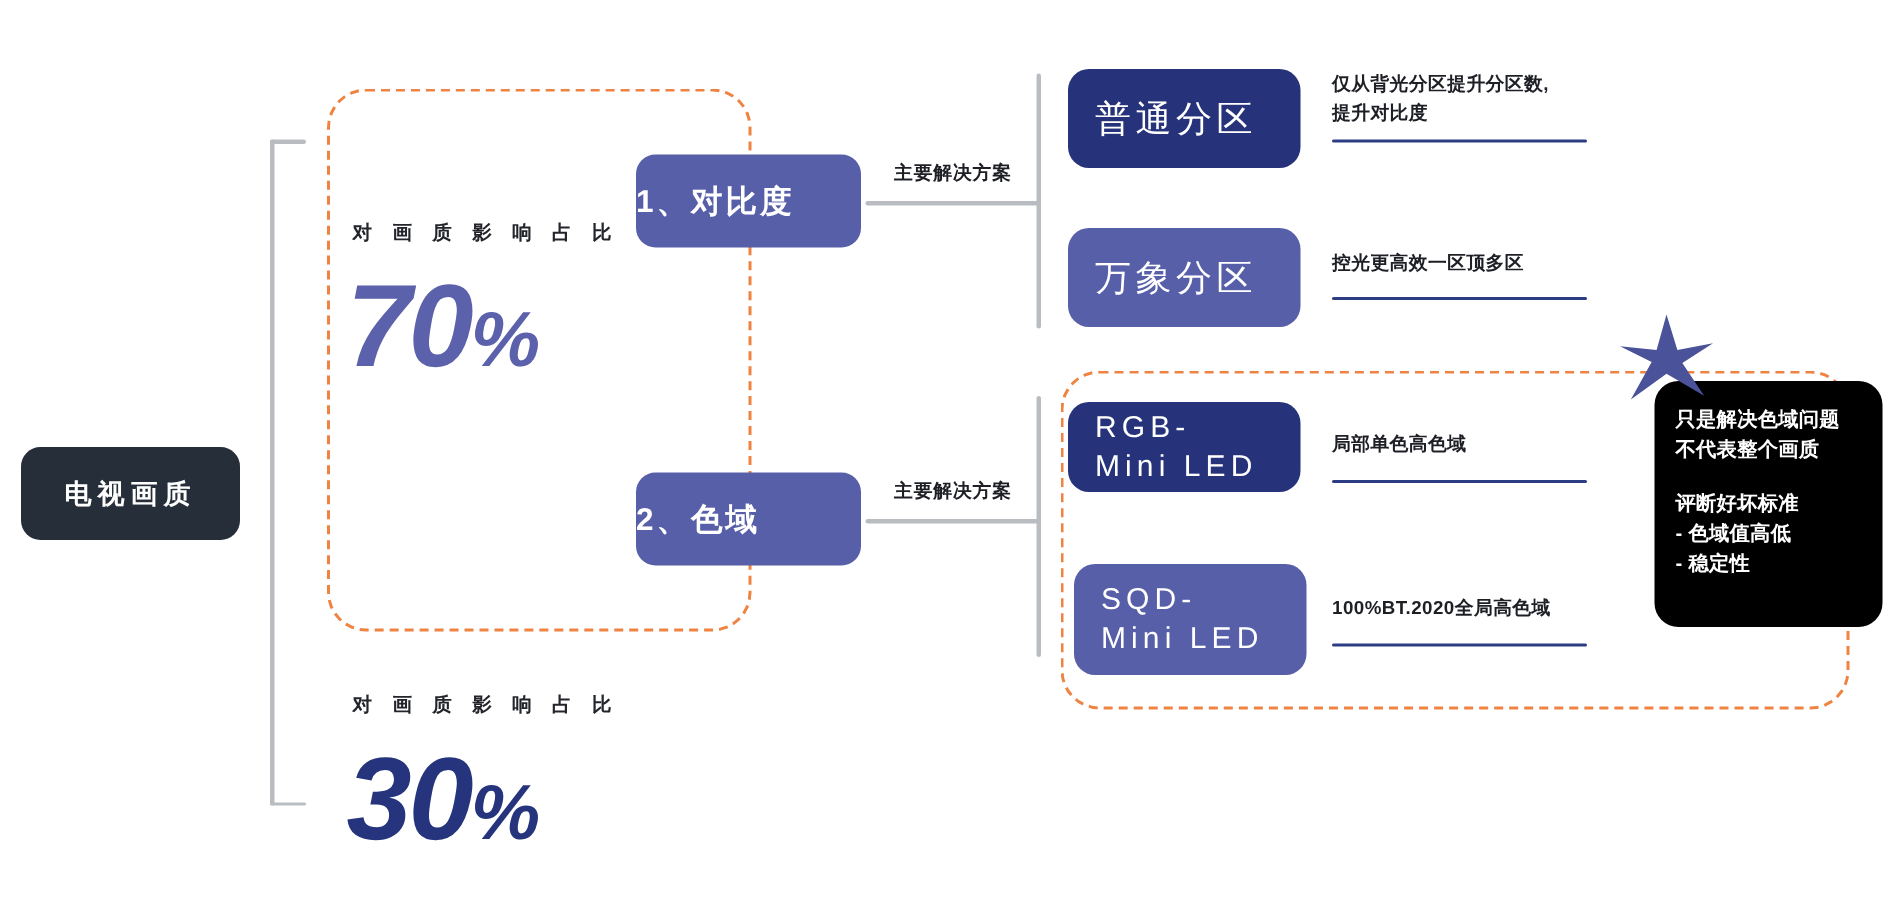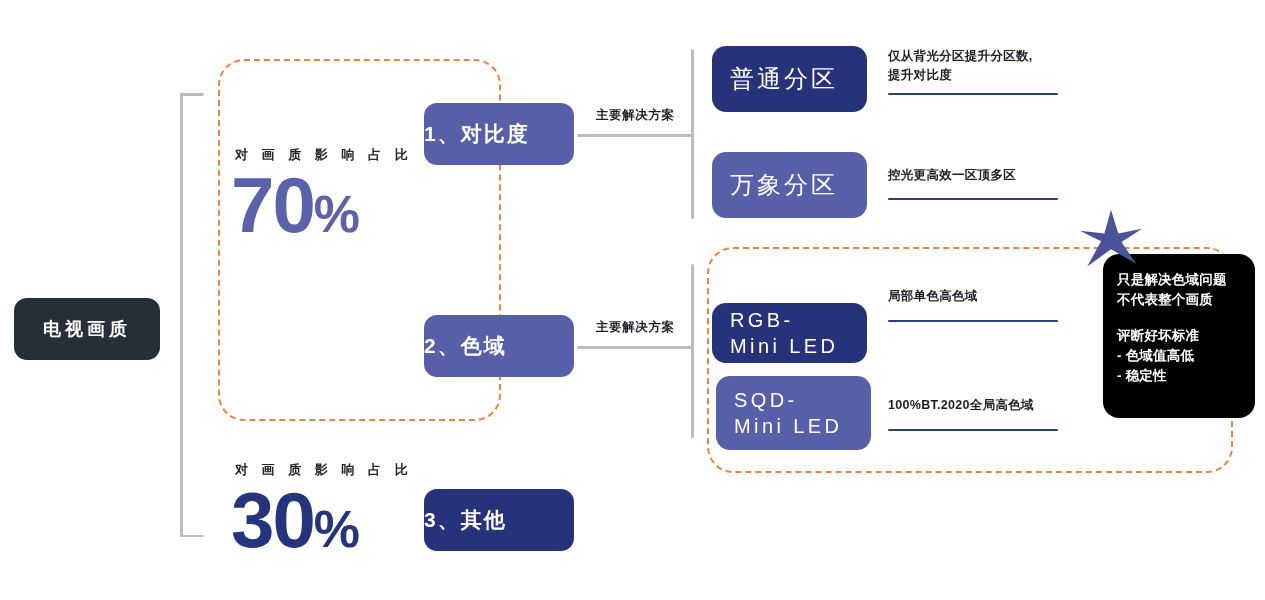--- a/index.html
+++ b/index.html
@@ -71,38 +71,39 @@
   }
   .sol-box.two-line {
     font-size: 20px;
     line-height: 1.32;
     align-items: center;
     letter-spacing: 3.4px;
     font-weight: 400;
   }
   #sol-normal { left: 712px; top: 46px;  height: 66px; }
   #sol-wanxiang { left: 712px; top: 152px; height: 66px; }
-  #sol-rgb    { left: 712px; top: 268px; height: 60px; margin-top: 35px; }
+  #sol-rgb    { left: 712px; top: 268px; height: 60px; }
   #sol-sqd    { left: 716px; top: 376px; height: 74px; }
 
   
   .pct-group { position: absolute; }
   .pct-caption {
     font-size: 13px;
     font-weight: 700;
     letter-spacing: 5px;
     color: #23252b;
     margin-left: 4px;
   }
   .pct-value {
     font-size: 78px;
     font-weight: 700;
     line-height: 0.95;
     letter-spacing: -2px;
-    margin-top: 4px;
+    margin-top: 16px;
+    font-style: italic;
   }
   .pct-value .unit { font-size: 52px; letter-spacing: -1px; }
   #pct-70 { left: 231px; top: 146px; color: #5b61aa; }
   #pct-30 { left: 231px; top: 461px; color: #25347c; }
   #pct-70 .pct-value { color: #5b61aa; }
   #pct-30 .pct-value { color: #25347c; }
 
   
   .dashed-region {
     position: absolute;
@@ -247,21 +248,20 @@
     <div class="pct-value"><span>70</span><span class="unit">%</span></div>
   </div>
 
   <div class="pct-group" id="pct-30">
     <div class="pct-caption">对 画 质 影 响 占 比</div>
     <div class="pct-value"><span>30</span><span class="unit">%</span></div>
   </div>
 
   <div class="pill purple cat-box" id="cat-contrast">1、对比度</div>
   <div class="pill purple cat-box" id="cat-gamut">2、色域</div>
-  <div class="pill navy cat-box" id="cat-other">3、其他</div>
 
   <div class="conn-h" id="conn-h-1"></div>
   <div class="conn-v" id="conn-v-1"></div>
   <div class="conn-label" id="conn-label-1">主要解决方案</div>
 
   <div class="conn-h" id="conn-h-2"></div>
   <div class="conn-v" id="conn-v-2"></div>
   <div class="conn-label" id="conn-label-2">主要解决方案</div>
 
   <div class="pill navy sol-box" id="sol-normal">普通分区</div>

